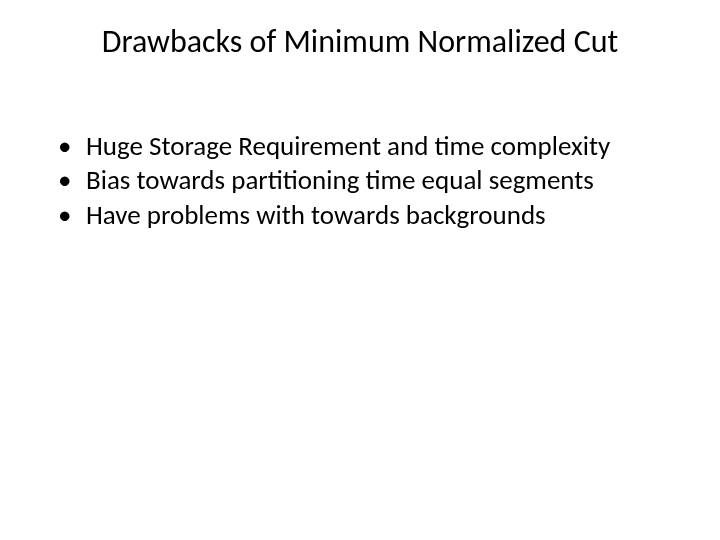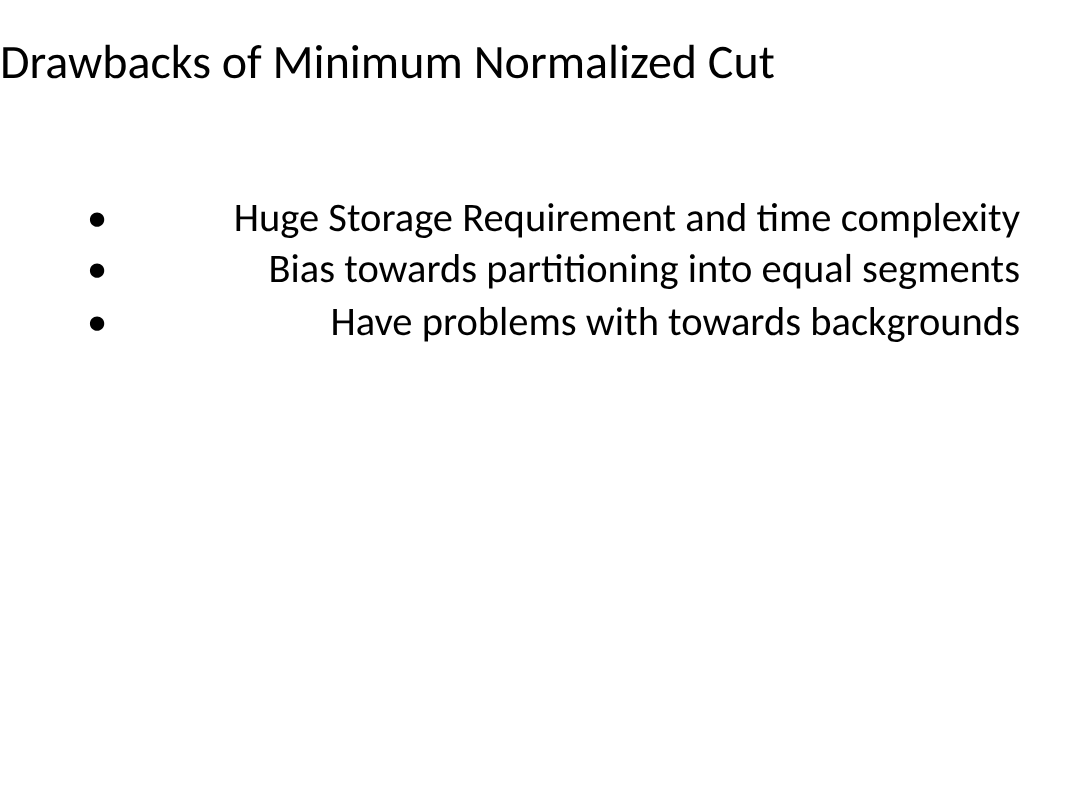--- a/index.html
+++ b/index.html
@@ -16,20 +16,21 @@
     width: 720px;
     height: 540px;
     position: relative;
     box-sizing: border-box;
   }
   .title {
     position: absolute;
     top: 22px;
     left: 0;
     width: 100%;
+    text-align: center;
     font-size: 32px;
     font-weight: 400;
     letter-spacing: 0px;
   }
   .body {
     position: absolute;
     top: 130px;
     left: 52px;
     right: 40px;
   }
@@ -42,40 +43,39 @@
   }
   .bullet-dot {
     width: 34px;
     flex: 0 0 34px;
     text-align: left;
     padding-left: 6px;
     box-sizing: border-box;
   }
   .bullet-text {
     flex: 1;
-    text-align: right;
   }
 </style>
 </head>
 <body>
 
 <div class="slide">
 
   <div class="title">Drawbacks of Minimum Normalized Cut</div>
 
   <div class="body">
 
     <div class="bullet-row">
       <div class="bullet-dot">•</div>
       <div class="bullet-text">Huge Storage Requirement and time complexity</div>
     </div>
 
     <div class="bullet-row">
       <div class="bullet-dot">•</div>
-      <div class="bullet-text">Bias towards partitioning into equal segments</div>
+      <div class="bullet-text">Bias towards partitioning time equal segments</div>
     </div>
 
     <div class="bullet-row">
       <div class="bullet-dot">•</div>
       <div class="bullet-text">Have problems with towards backgrounds</div>
     </div>
 
   </div>
 
 </div>

